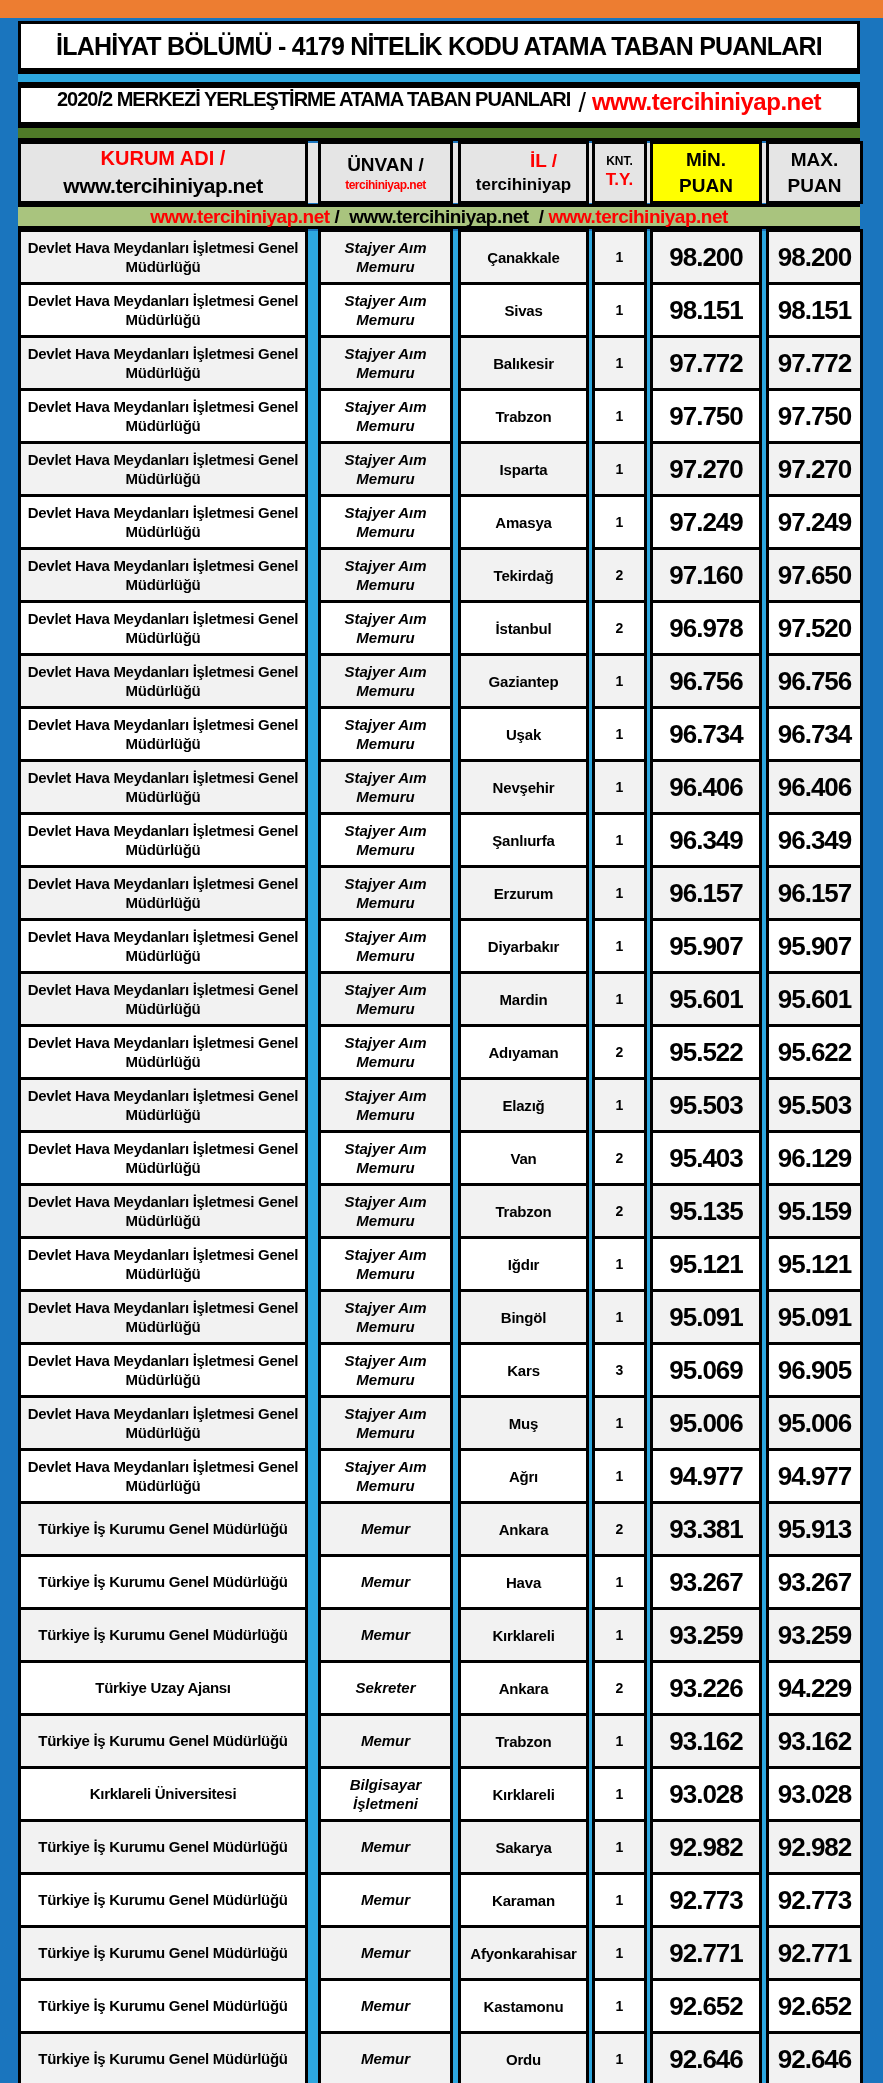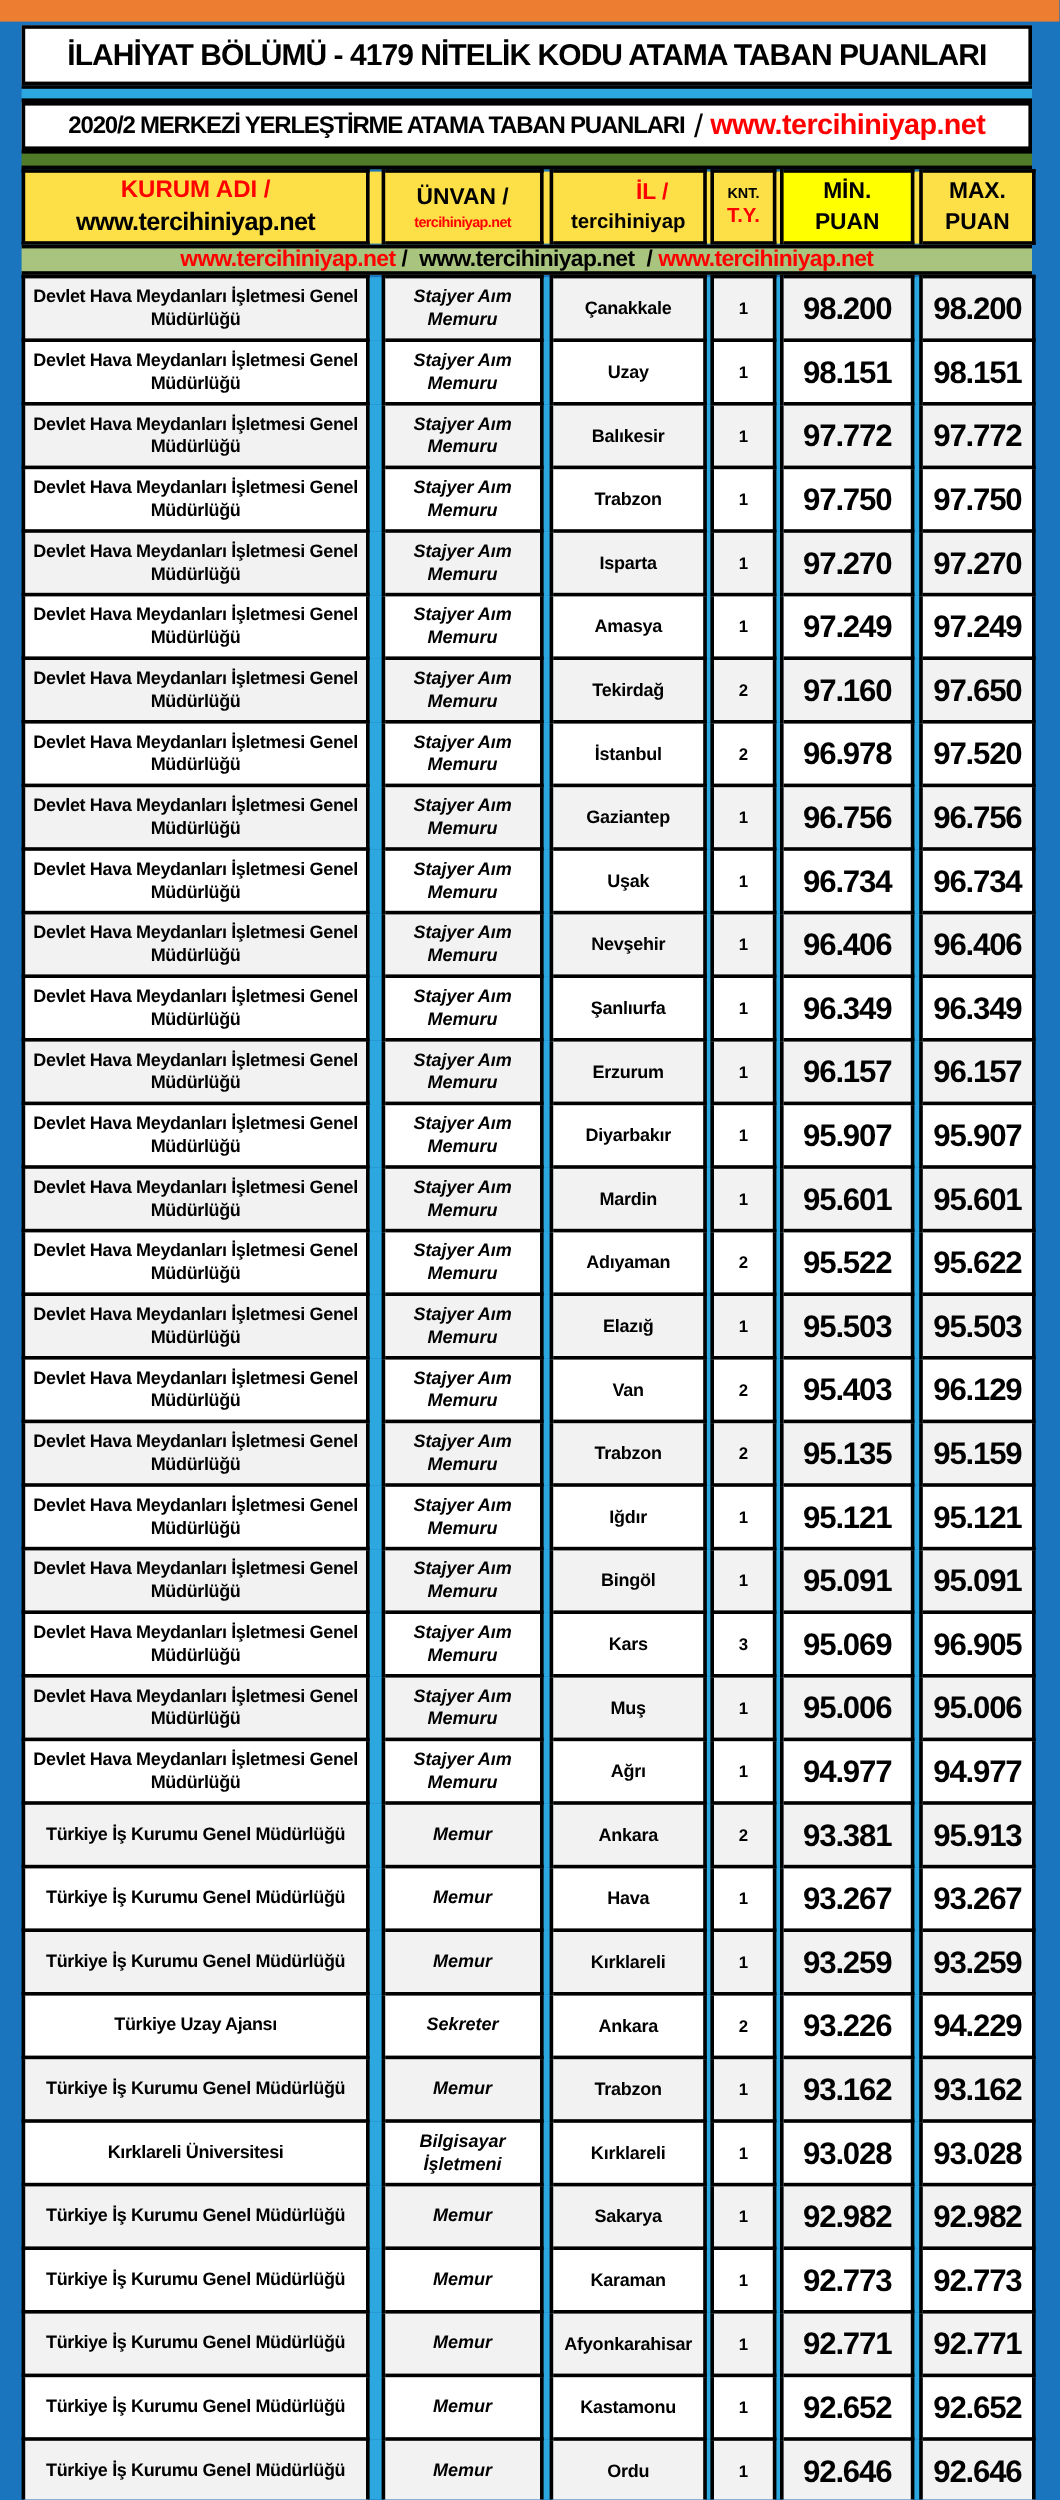--- a/index.html
+++ b/index.html
@@ -16,38 +16,38 @@
   .title-box{
     margin-top:3px;height:50px;
     display:flex;align-items:center;justify-content:center;
     font-size:25px;letter-spacing:-0.8px;color:#000;
     white-space:nowrap;
   }
   .strip{box-sizing:border-box;border-top:3px solid #000;border-bottom:3px solid #000;}
   .cyan-strip{height:14px;background:#2da7df;}
   .subtitle-box{
     height:40px;
-    display:flex;align-items:center;justify-content:center;
+    display:flex;align-items:flex-start;justify-content:center;
     white-space:nowrap;
   }
   .subtitle-black{font-size:20px;letter-spacing:-1px;color:#000;}
   .subtitle-sep{font-size:27px;color:#000;margin:0 6px 0 8px;font-weight:normal;}
   .subtitle-red{font-size:24px;color:#ff0000;letter-spacing:-0.5px;}
   .darkgreen-strip{height:16px;background:#4f7a28;}
   .lightgreen-strip{
     height:25px;background:#a9c47e;
     display:flex;align-items:center;justify-content:center;
     font-size:19px;white-space:nowrap;letter-spacing:-0.5px;
   }
   .lg-red{color:#ff0000;}
   .lg-black{color:#000;margin:0 5px;}
   table{border-collapse:collapse;table-layout:fixed;width:842px;}
   td{border:3px solid #000;box-sizing:border-box;padding:0;text-align:center;vertical-align:middle;color:#000;}
   td.sep{border-top:none;border-bottom:none;background:#2da7df;}
-  .hdr-table td{height:60px;background:#fde047;}
+  .hdr-table td{height:60px;background:#e5e5e5;}
   .hdr-l1,.hdr-l2{line-height:1.35;}
   .hdr-kurum .hdr-l1{font-size:20px;color:#ff0000;}
   .hdr-kurum .hdr-l2{font-size:21px;color:#000;letter-spacing:-0.5px;}
   .hdr-unvan .hdr-l1{font-size:19px;color:#000;}
   .hdr-unvan .hdr-l2{font-size:12px;color:#ff0000;letter-spacing:-0.5px;}
   .hdr-il .hdr-l1{font-size:19px;color:#ff0000;margin-left:40px;}
   .hdr-il .hdr-l2{font-size:17px;color:#000;}
   .hdr-knt .hdr-l1{font-size:12px;color:#000;}
   .hdr-knt .hdr-l2{font-size:17px;color:#ff0000;}
   .hdr-min{background:#ffff00 !important;}
@@ -164,21 +164,21 @@
     <td class="sep"></td>
     <td class="c-min">98.200</td>
     <td class="sep"></td>
     <td class="c-max">98.200</td>
   </tr>
         <tr class="even">
     <td class="c-kurum">Devlet Hava Meydanları İşletmesi Genel Müdürlüğü</td>
     <td class="sep"></td>
     <td class="c-unvan">Stajyer Aım Memuru</td>
     <td class="sep"></td>
-    <td class="c-il">Uzay</td>
+    <td class="c-il">Sivas</td>
     <td class="sep"></td>
     <td class="c-knt">1</td>
     <td class="sep"></td>
     <td class="c-min">98.151</td>
     <td class="sep"></td>
     <td class="c-max">98.151</td>
   </tr>
         <tr class="odd">
     <td class="c-kurum">Devlet Hava Meydanları İşletmesi Genel Müdürlüğü</td>
     <td class="sep"></td>

